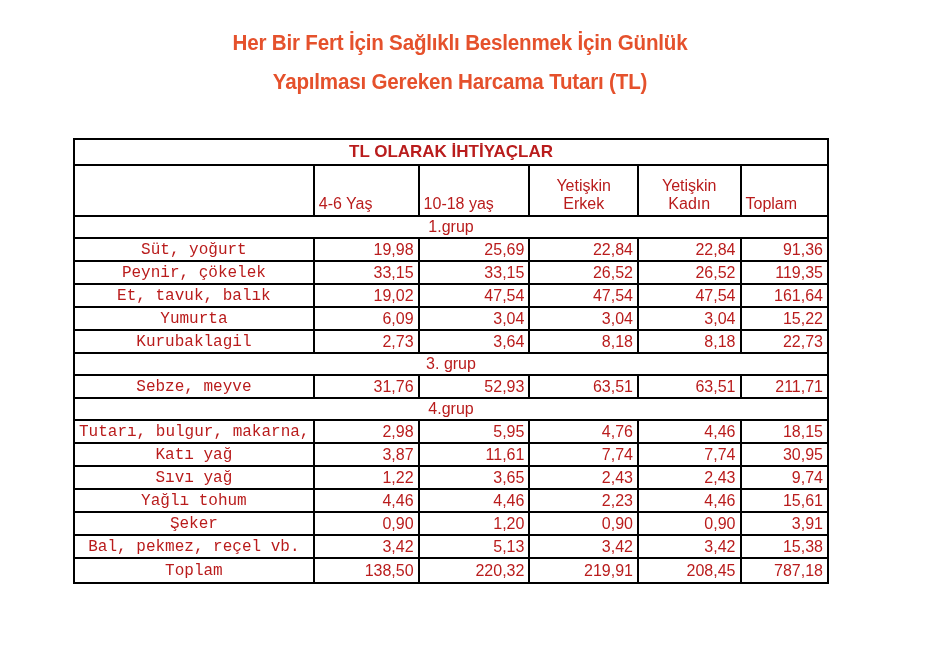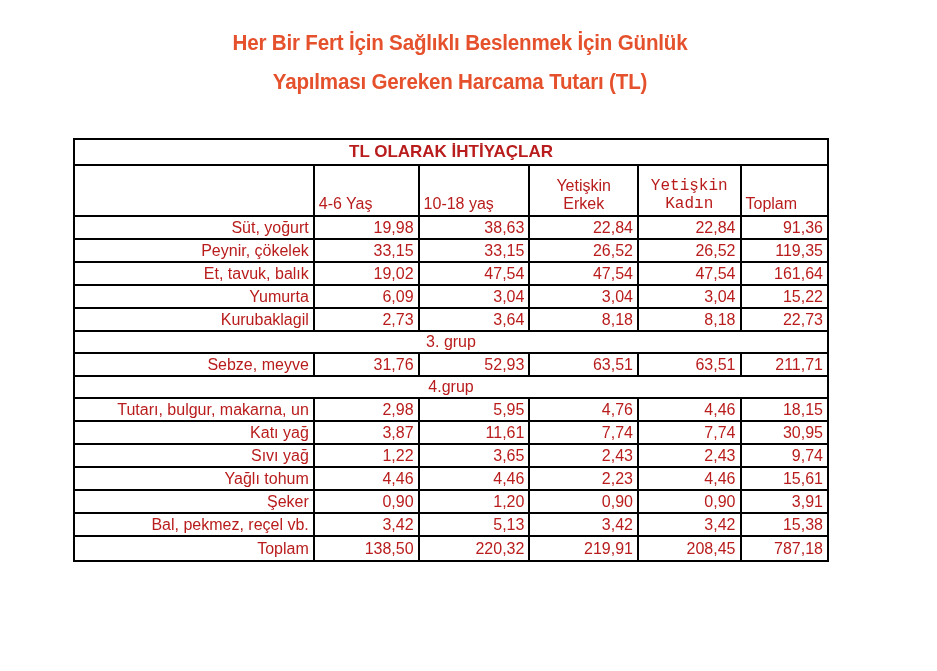--- a/index.html
+++ b/index.html
@@ -60,21 +60,21 @@
   tr.col-header-row td.center-head { text-align: center; }
   tr.group-row td {
     height: 20px;
     text-align: center;
     font-weight: normal;
   }
   tr.data-row td {
     height: 21px;
     vertical-align: middle;
   }
-  td.row-label { text-align: right; }
+  td.row-label { text-align: center; font-family: Liberation Mono, monospace; }
   td.num-cell { text-align: right; }
   tr.total-row td { height: 23px; }
 </style>
 </head>
 <body>
 
 <div class="page">
 
   <div class="title-block" style="color: rgb(229, 81, 44);">
     <div>Her Bir Fert İçin Sağlıklı Beslenmek İçin Günlük</div>
@@ -92,28 +92,31 @@
     </colgroup>
     <tbody>
       <tr class="table-title-row">
         <td colspan="6">TL OLARAK İHTİYAÇLAR</td>
       </tr>
       <tr class="col-header-row">
         <td></td>
         <td>4-6 Yaş</td>
         <td>10-18 yaş</td>
         <td class="center-head" style="white-space:normal;">Yetişkin Erkek</td>
-        <td class="center-head" style="white-space:normal;font-family:Liberation Mono, monospace;">Yetişkin Kadın</td>
+        <td class="center-head" style="white-space:normal;">Yetişkin Kadın</td>
         <td>Toplam</td>
       </tr>
 
+    <tr class="group-row">
+          <td colspan="6">1.grup</td>
+        </tr>
         <tr class="data-row">
           <td class="row-label">Süt, yoğurt</td>
           <td class="num-cell">19,98</td>
-          <td class="num-cell">38,63</td>
+          <td class="num-cell">25,69</td>
           <td class="num-cell">22,84</td>
           <td class="num-cell">22,84</td>
           <td class="num-cell">91,36</td>
         </tr>
         <tr class="data-row">
           <td class="row-label">Peynir, çökelek</td>
           <td class="num-cell">33,15</td>
           <td class="num-cell">33,15</td>
           <td class="num-cell">26,52</td>
           <td class="num-cell">26,52</td>

